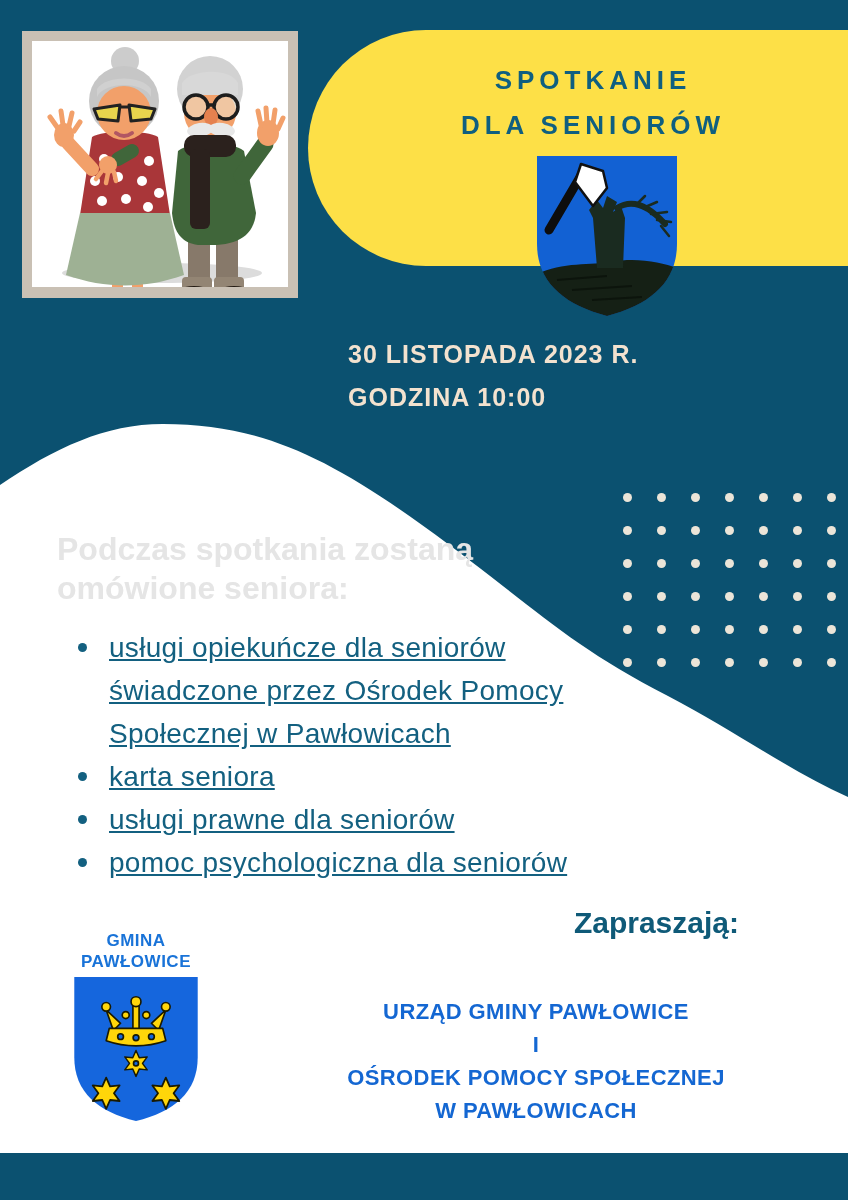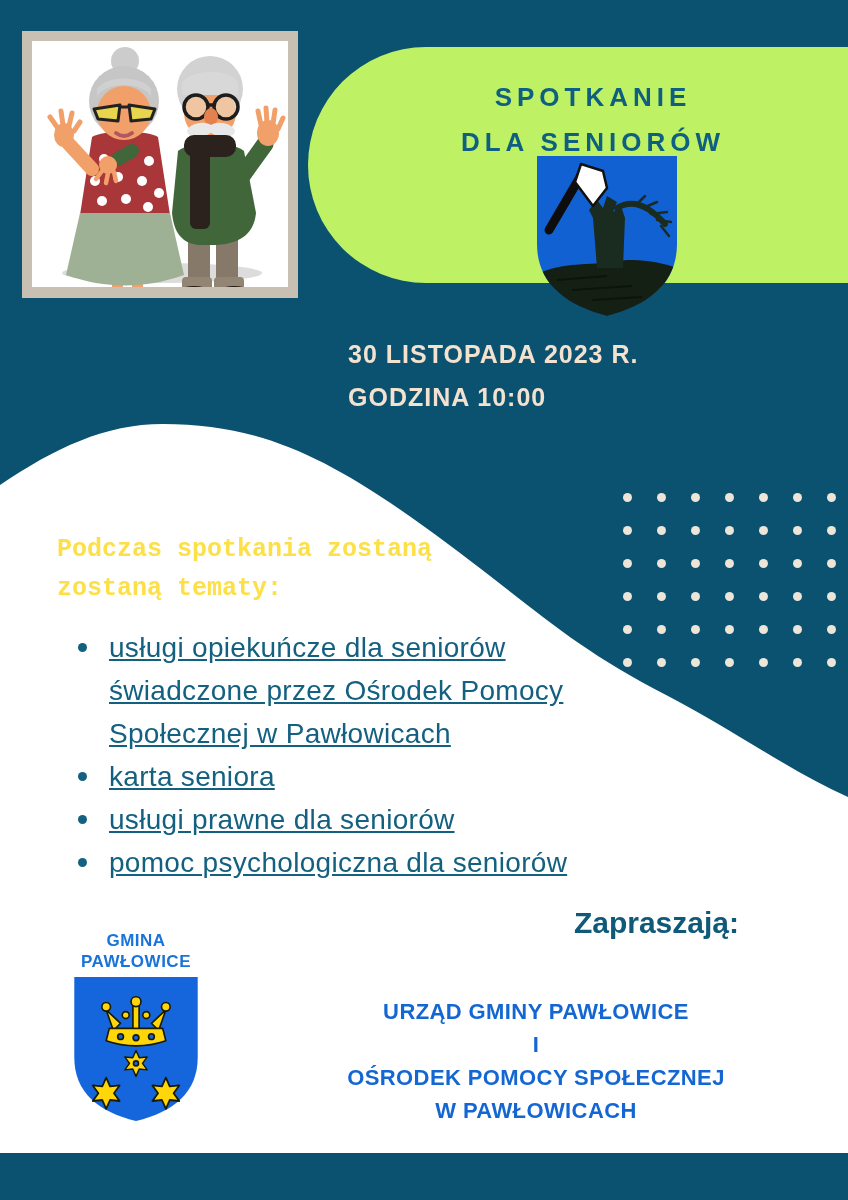--- a/index.html
+++ b/index.html
@@ -2,22 +2,22 @@
 <html><head>
 <meta charset="utf-8">
 <style>
   html,body{margin:0;padding:0;background:#333;}
   .poster{
     position:relative;width:848px;height:1200px;margin:0 auto;overflow:hidden;
     background:#0b5170;font-family:"Liberation Sans",sans-serif;
   }
   
   .banner{
-    position:absolute;left:308px;top:47px;width:540px;height:236px;
-    background:#bef264;border-radius:118px 0 0 118px;
+    position:absolute;left:308px;top:30px;width:540px;height:236px;
+    background:#fde047;border-radius:118px 0 0 118px;
   }
   .banner-title{
     position:absolute;left:30px;top:28px;width:510px;
     text-align:center;color:#0f5f80;font-weight:bold;font-size:26px;
     letter-spacing:5px;line-height:45px;
   }
   
   .axe-shield{position:absolute;left:537px;top:156px;width:140px;height:160px;}
   
   .photo-frame{
@@ -30,22 +30,22 @@
     position:absolute;left:348px;top:333px;color:#f3e2cf;font-weight:bold;
     font-size:25px;line-height:43px;letter-spacing:1px;white-space:nowrap;
   }
   
   .blob{position:absolute;left:0;top:0;width:848px;height:1200px;}
   
   .dot-grid{position:absolute;left:0;top:0;width:848px;height:1200px;pointer-events:none;}
   .dot{position:absolute;width:9px;height:9px;border-radius:50%;background:#ece5d8;}
   
   .topics-heading{
-    position:absolute;left:57px;top:530px;color:#fde047;font-weight:bold;
-    font-size:25px;line-height:39px;font-family:Liberation Mono, monospace;
+    position:absolute;left:57px;top:530px;color:#e5e5e5;font-weight:bold;
+    font-size:32px;line-height:39px;
   }
   .topics-list{
     position:absolute;left:76px;top:626px;width:568px;margin:0;padding:0;
     list-style:none;color:#136080;font-size:28px;line-height:43px;letter-spacing:0.3px;
   }
   .topics-list li{position:relative;padding-left:33px;text-decoration:underline;}
   .topics-list .bullet{
     position:absolute;left:2px;top:17px;width:9px;height:9px;border-radius:50%;background:#136080;
   }
   
@@ -212,21 +212,21 @@
     </g>
   </svg>
 
   <div class="event-details">
     <div>30 LISTOPADA 2023 R.</div>
     <div>GODZINA 10:00</div>
   </div>
 
   <div class="topics-heading">
     <div>Podczas spotkania zostaną</div>
-    <div>zostaną tematy:</div>
+    <div>omówione seniora:</div>
   </div>
   <ul class="topics-list">
       <li><span class="bullet"></span><span>usługi opiekuńcze dla seniorów świadczone przez Ośrodek Pomocy Społecznej w Pawłowicach</span></li>
       <li><span class="bullet"></span><span>karta seniora</span></li>
       <li><span class="bullet"></span><span>usługi prawne dla seniorów</span></li>
       <li><span class="bullet"></span><span>pomoc psychologiczna dla seniorów</span></li>
     </ul>
 
   <div class="gmina-block">
     <div class="gmina-label">

